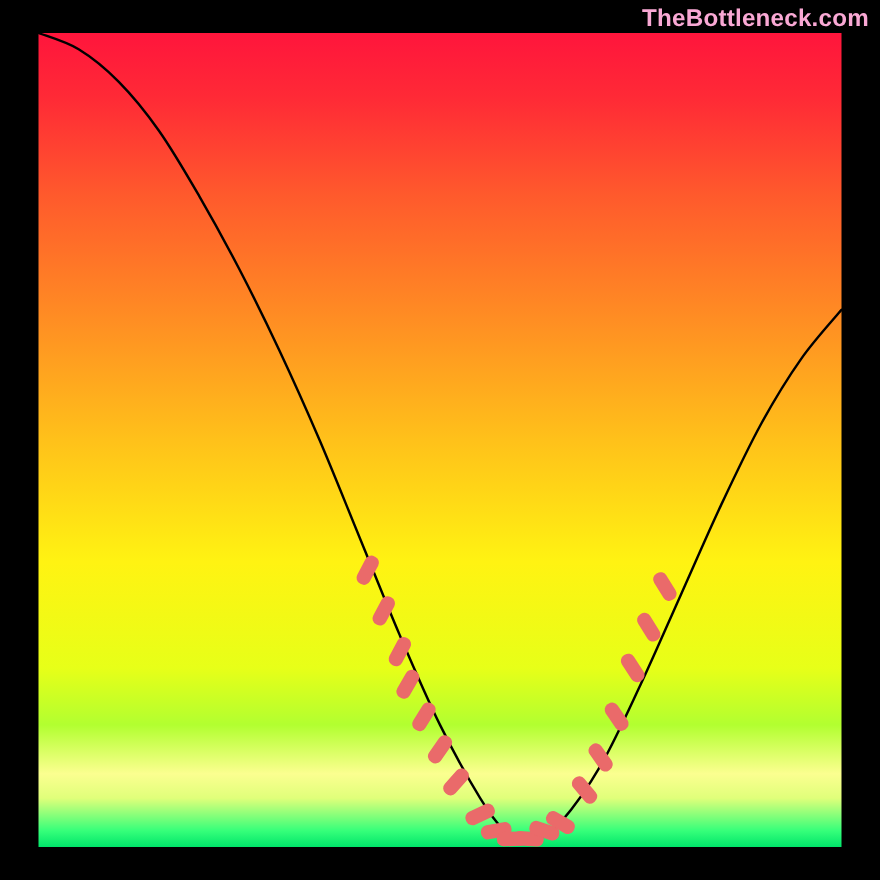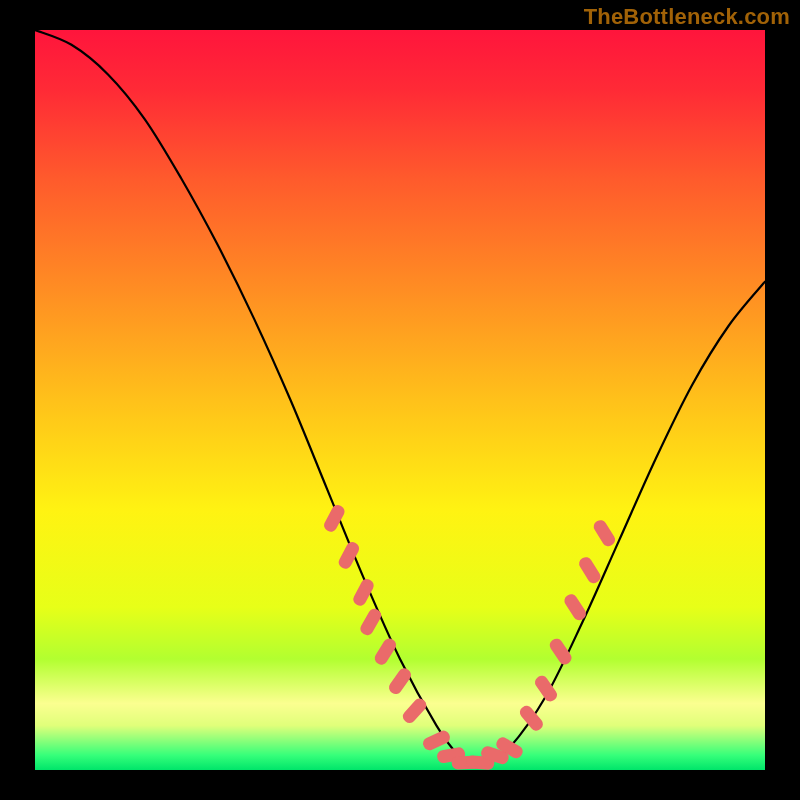--- a/index.html
+++ b/index.html
@@ -15,21 +15,21 @@
     width: 800px;
     height: 800px;
   }
   .watermark {
     position: absolute;
     top: 4px;
     right: 10px;
     font-family: Arial, Helvetica, sans-serif;
     font-size: 22px;
     font-weight: 600;
-    color: #a16207;
+    color: #f9a8d4;
     letter-spacing: 0.2px;
     user-select: none;
     pointer-events: none;
   }
   svg {
     position: absolute;
     top: 0;
     left: 0;
   }
 </style>

